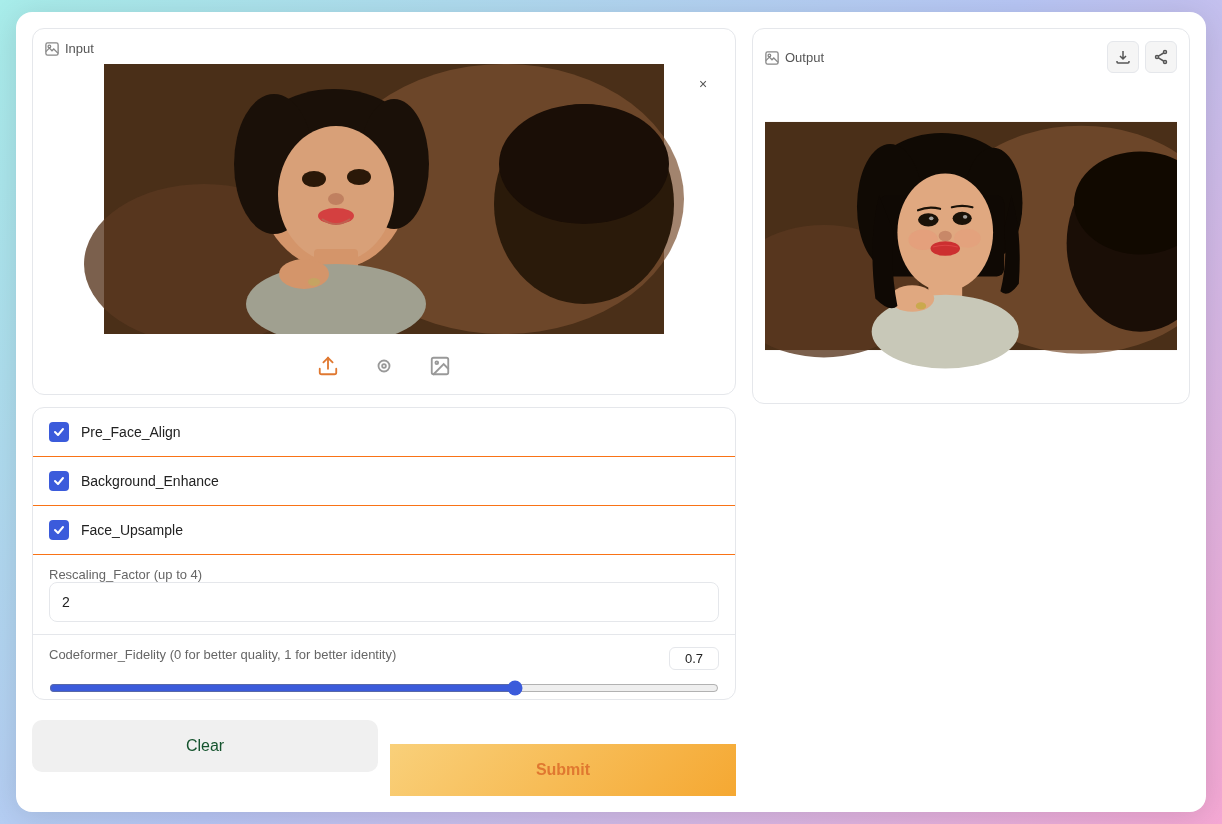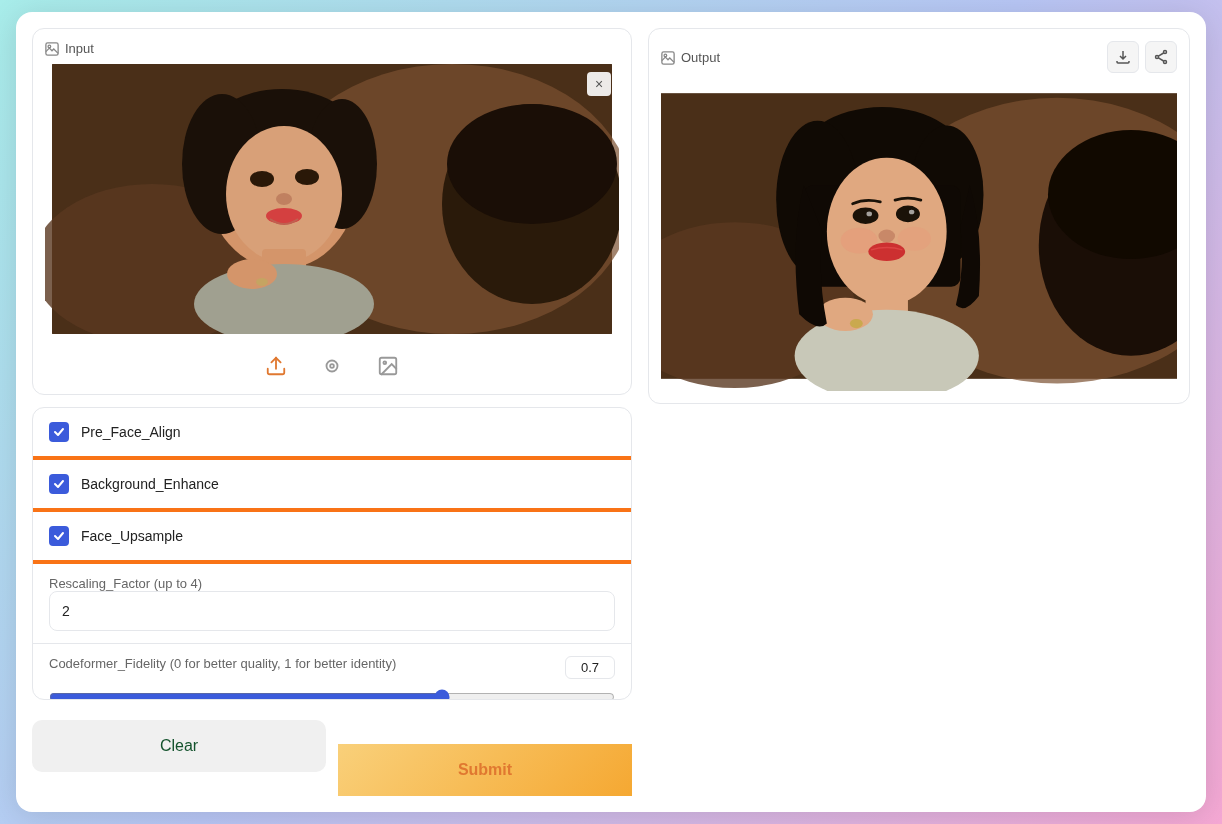--- a/index.html
+++ b/index.html
@@ -22,21 +22,21 @@
       border-radius: 16px;
       display: flex;
       flex-direction: row;
       gap: 0;
       padding: 16px;
       box-shadow: 0 4px 32px rgba(0,0,0,0.12);
     }
 
     
     .left-panel {
-      width: 600px;
+      width: 704px;
       display: flex;
       flex-direction: column;
       gap: 12px;
       flex-shrink: 0;
     }
 
     .image-input-card {
       background: #fff;
       border: 1px solid #e5e7eb;
       border-radius: 12px;
@@ -121,21 +121,21 @@
       border-radius: 12px;
       padding: 0;
       overflow: hidden;
       flex: 1;
     }
 
     .control-row {
       display: flex;
       align-items: center;
       padding: 14px 16px;
-      border-bottom: 4px solid #f97316;
+      border-bottom: 1px solid #f97316;
       gap: 12px;
       text-align: right;
     }
 
     .control-row:last-child {
       border-bottom: none;
     }
 
     .checkbox-custom {
       width: 20px;

